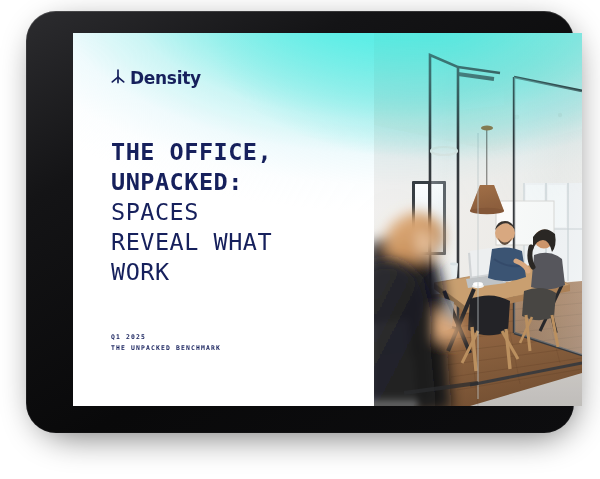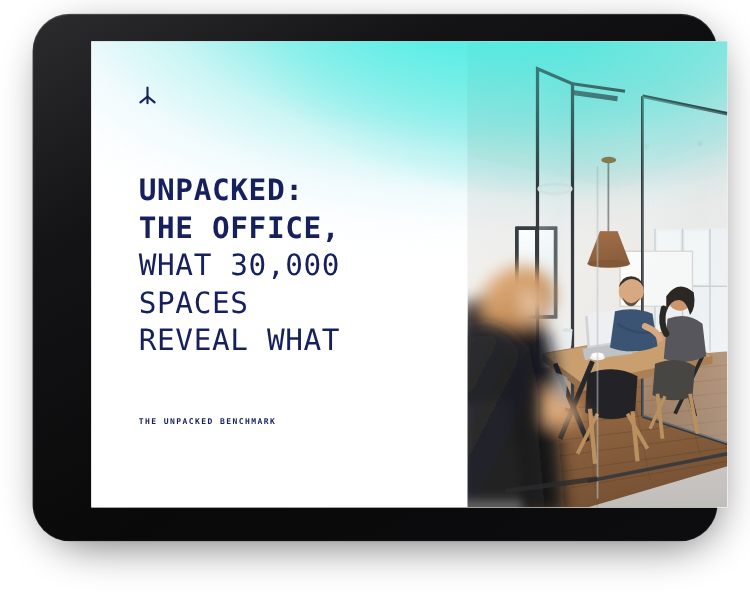--- a/index.html
+++ b/index.html
@@ -402,31 +402,33 @@
         <div class="content">
 
           <div id="logo">
             <span id="logo-mark">
               <svg width="14" height="15" viewBox="0 0 14 15" xmlns="http://www.w3.org/2000/svg" aria-hidden="true">
                 <path d="M7 1.1 L7 13.6" stroke="#16205c" stroke-width="1.7" stroke-linecap="round"></path>
                 <path d="M7 8.2 L1.3 12.9" stroke="#16205c" stroke-width="1.7" stroke-linecap="round"></path>
                 <path d="M7 8.2 L12.7 12.9" stroke="#16205c" stroke-width="1.7" stroke-linecap="round"></path>
               </svg>
             </span>
+            <span id="logo-text">Density</span>
           </div>
 
           <div id="headline">
+            <div class="hl-line hl-bold">THE OFFICE,</div>
             <div class="hl-line hl-bold">UNPACKED:</div>
-            <div class="hl-line hl-bold">THE OFFICE,</div>
-            <div class="hl-line hl-light">WHAT 30,000</div>
             <div class="hl-line hl-light">SPACES</div>
             <div class="hl-line hl-light">REVEAL WHAT</div>
+            <div class="hl-line hl-light">WORK</div>
           </div>
 
           <div id="meta">
+            <div class="meta-line">Q1 2025</div>
             <div class="meta-line">THE UNPACKED BENCHMARK</div>
           </div>
 
         </div>
 
       </div>
     </div>
 
   </div>
 </div>

